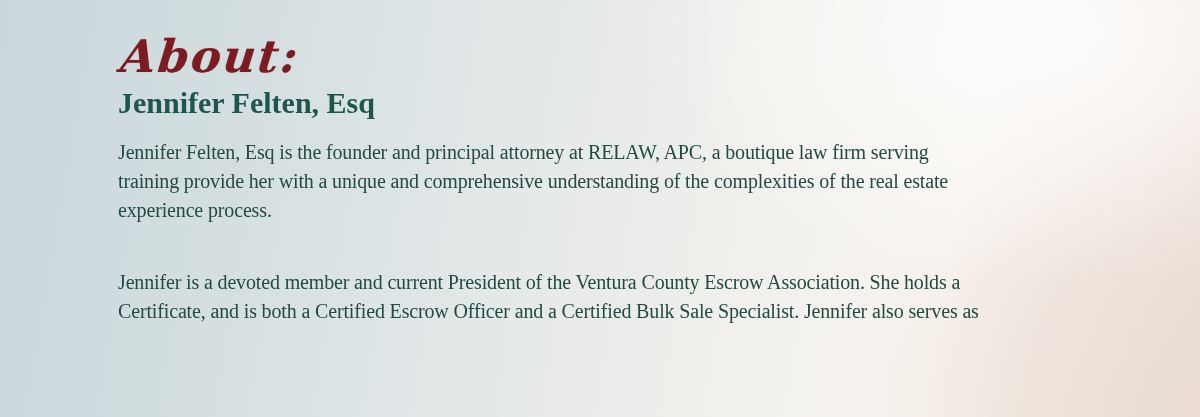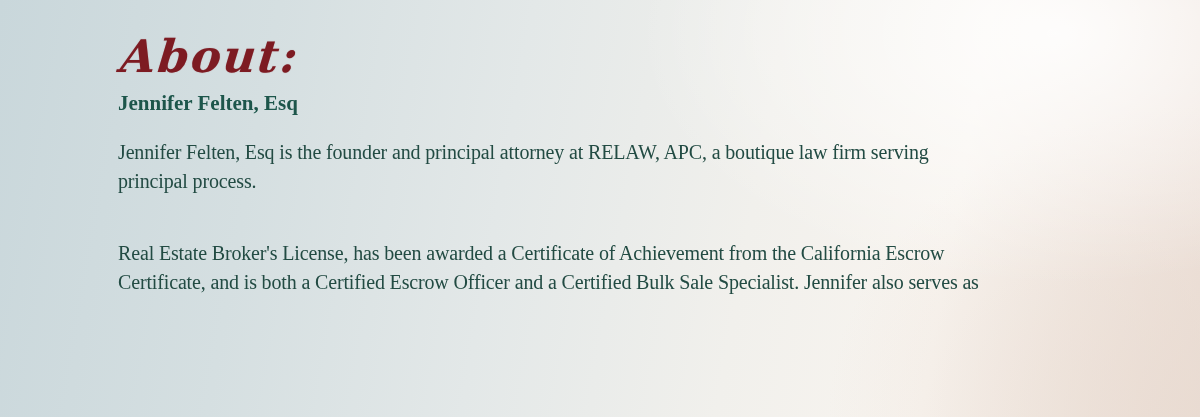--- a/index.html
+++ b/index.html
@@ -38,21 +38,21 @@
     letter-spacing: 2px;
     color: #7d1b22;
     transform: skewX(-6deg);
     transform-origin: left bottom;
     text-shadow: 0 0 1px rgba(125,27,34,0.35);
   }
 
   .name-heading {
     font-family: "Liberation Serif", serif;
     font-weight: 700;
-    font-size: 21px;
+    font-size: 30px;
     line-height: 30px;
     margin-top: 2px;
     color: #1d564b;
   }
 
   .bio-paragraph {
     margin-top: 20px;
     font-family: "Liberation Serif", serif;
     font-weight: 400;
     font-size: 20px;
@@ -72,24 +72,25 @@
 
 <div class="canvas">
   <div class="content">
 
     <div class="script-heading">About:</div>
 
     <div class="name-heading">Jennifer Felten, Esq</div>
 
     <div class="bio-paragraph">
       <div class="line">Jennifer Felten, Esq is the founder and principal attorney at RELAW, APC, a boutique law firm serving</div>
-      <div class="line">principal process.</div>
+      <div class="line">training provide her with a unique and comprehensive understanding of the complexities of the real estate</div>
+      <div class="line">experience process.</div>
     </div>
 
     <div class="para-gap"></div>
 
     <div class="bio-paragraph">
-      <div class="line">Real Estate Broker's License, has been awarded a Certificate of Achievement from the California Escrow</div>
+      <div class="line">Jennifer is a devoted member and current President of the Ventura County Escrow Association. She holds a</div>
       <div class="line">Certificate, and is both a Certified Escrow Officer and a Certified Bulk Sale Specialist. Jennifer also serves as</div>
     </div>
 
   </div>
 </div>
 
 </body></html>

